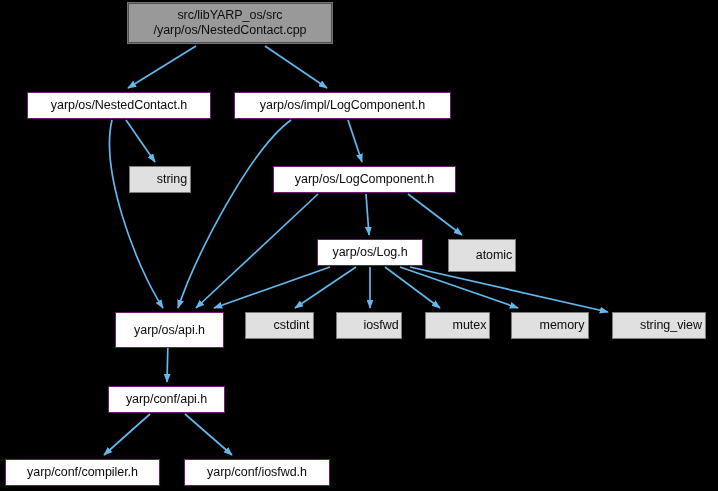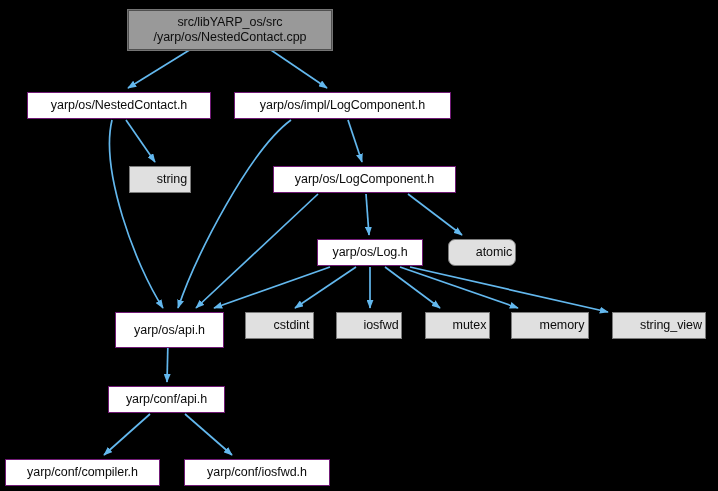--- a/index.html
+++ b/index.html
@@ -81,28 +81,28 @@
         <path d="M 370 267 L 370 308" fill="none" stroke="#63b8ee" stroke-width="1.7" marker-end="url(#arrowhead)"></path>
         <path d="M 385 267 L 440 308" fill="none" stroke="#63b8ee" stroke-width="1.7" marker-end="url(#arrowhead)"></path>
         <path d="M 400 267 L 518 308" fill="none" stroke="#63b8ee" stroke-width="1.7" marker-end="url(#arrowhead)"></path>
         <path d="M 410 267 L 608 312" fill="none" stroke="#63b8ee" stroke-width="1.7" marker-end="url(#arrowhead)"></path>
         <path d="M 168 340 L 167 382" fill="none" stroke="#63b8ee" stroke-width="1.7" marker-end="url(#arrowhead)"></path>
         <path d="M 150 414 L 104 455" fill="none" stroke="#63b8ee" stroke-width="1.7" marker-end="url(#arrowhead)"></path>
         <path d="M 185 414 L 232 455" fill="none" stroke="#63b8ee" stroke-width="1.7" marker-end="url(#arrowhead)"></path>
       </g>
   </svg>
   <div id="nodes-layer">
-      <div class="node root" style="left: 127px; top: 9px; width: 206px; height: 42px;"><span class="node-label">src/libYARP_os/src
+      <div class="node root" style="left: 127px; top: 2px; width: 206px; height: 42px;"><span class="node-label">src/libYARP_os/src
 /yarp/os/NestedContact.cpp</span></div>
       <div class="node local" style="left: 27px; top: 92px; width: 184px; height: 27px;"><span class="node-label">yarp/os/NestedContact.h</span></div>
       <div class="node local" style="left: 234px; top: 92px; width: 217px; height: 27px;"><span class="node-label">yarp/os/impl/LogComponent.h</span></div>
       <div class="node system" style="left: 129px; top: 166px; width: 62px; height: 27px;"><span class="node-label">string</span></div>
       <div class="node local" style="left: 273px; top: 166px; width: 183px; height: 27px;"><span class="node-label">yarp/os/LogComponent.h</span></div>
       <div class="node local" style="left: 317px; top: 239px; width: 106px; height: 27px;"><span class="node-label">yarp/os/Log.h</span></div>
-      <div class="node system" style="left: 448px; top: 239px; width: 68px; height: 27px; border-radius: 7px;"><span class="node-label">atomic</span></div>
+      <div class="node system" style="left: 448px; top: 239px; width: 68px; height: 33px;"><span class="node-label">atomic</span></div>
       <div class="node local" style="left: 115px; top: 312px; width: 109px; height: 36px;"><span class="node-label">yarp/os/api.h</span></div>
       <div class="node system" style="left: 245px; top: 312px; width: 69px; height: 27px;"><span class="node-label">cstdint</span></div>
       <div class="node system" style="left: 336px; top: 312px; width: 66px; height: 27px;"><span class="node-label">iosfwd</span></div>
       <div class="node system" style="left: 425px; top: 312px; width: 65px; height: 27px;"><span class="node-label">mutex</span></div>
       <div class="node system" style="left: 511px; top: 312px; width: 78px; height: 27px;"><span class="node-label">memory</span></div>
       <div class="node system" style="left: 612px; top: 312px; width: 94px; height: 27px;"><span class="node-label">string_view</span></div>
       <div class="node local" style="left: 108px; top: 386px; width: 117px; height: 27px;"><span class="node-label">yarp/conf/api.h</span></div>
       <div class="node local" style="left: 5px; top: 459px; width: 155px; height: 27px;"><span class="node-label">yarp/conf/compiler.h</span></div>
       <div class="node local" style="left: 184px; top: 459px; width: 146px; height: 27px;"><span class="node-label">yarp/conf/iosfwd.h</span></div>
     </div>

